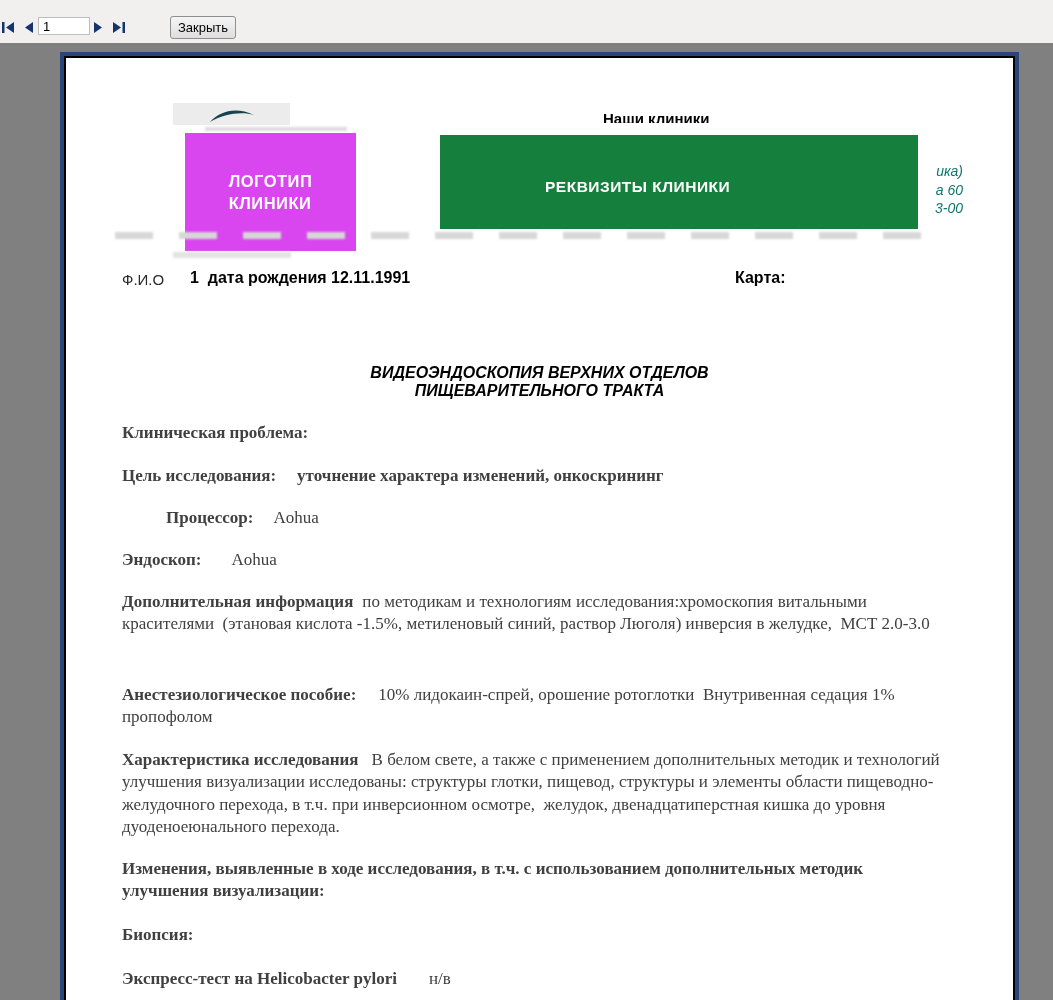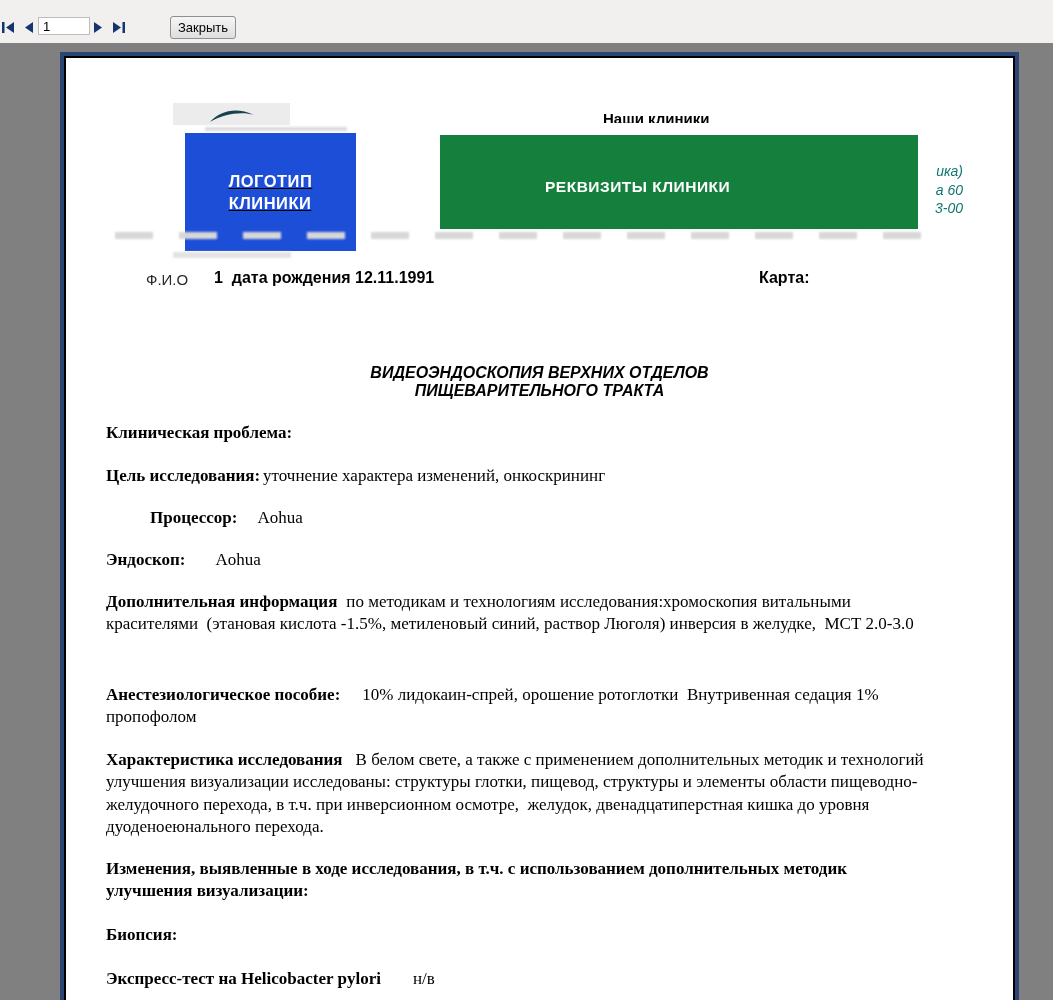--- a/index.html
+++ b/index.html
@@ -27,51 +27,51 @@
         border:2px solid #000;box-shadow:0 0 0 4px #2b4577;}
 
   
   .logo-strip{position:absolute;left:107px;top:45px;width:117px;height:22px;background:#ececec;}
   .logo-strip svg{position:absolute;left:36px;top:4px;}
   .ghost-a{position:absolute;left:139px;top:69px;width:142px;height:4px;background:#dcdcdc;filter:blur(1px);}
   .ghost-b{position:absolute;left:107px;top:194px;width:118px;height:6px;background:#e3e3e3;filter:blur(1px);}
   .ghost-row{position:absolute;left:49px;top:174px;width:806px;height:7px;
              background:repeating-linear-gradient(90deg,#d7d7d7 0 38px,transparent 38px 64px);
              filter:blur(1.3px);}
-  .logo-box{position:absolute;left:119px;top:75px;width:171px;height:118px;background:#1d4ed8;
-            display:flex;align-items:center;justify-content:center;text-decoration:underline;}
+  .logo-box{position:absolute;left:119px;top:75px;width:171px;height:118px;background:#d946ef;
+            display:flex;align-items:center;justify-content:center;}
   .logo-box .inner{color:#fff;font-weight:bold;font-size:16.5px;line-height:22px;
                    letter-spacing:.5px;text-align:left;}
   .req-box{position:absolute;left:374px;top:77px;width:478px;height:94px;background:#15803d;
            display:flex;align-items:center;}
   .req-box .inner{color:#fff;font-weight:bold;font-size:15.5px;letter-spacing:.5px;
                   padding-left:105px;padding-top:10px;}
   .our-clinics{position:absolute;left:537px;top:53px;height:12px;overflow:hidden;
                font-weight:bold;font-size:15px;line-height:15px;color:#000;}
   .addr-frags{position:absolute;left:827px;top:104px;width:70px;text-align:right;
               font-style:italic;font-size:14px;line-height:18.5px;color:#0f766e;}
 
   
-  .patient-row{position:absolute;left:0;top:211px;width:947px;height:22px;margin-left:24px;}
+  .patient-row{position:absolute;left:0;top:211px;width:947px;height:22px;}
   .fio-label{position:absolute;left:56px;top:2px;font-size:15px;color:#2a2a2a;}
   .fio-value{position:absolute;left:124px;top:0;font-size:16px;font-weight:bold;color:#000;white-space:pre;}
   .card-label{position:absolute;left:669px;top:0;font-size:16px;font-weight:bold;color:#000;}
 
   
   .title{position:absolute;left:0;top:306px;width:947px;text-align:center;
          font-weight:bold;font-style:italic;font-size:16px;line-height:17.5px;color:#000;}
 
   
-  .sec{position:absolute;left:40px;width:818px;
+  .sec{position:absolute;left:56px;width:818px;
        font-family:"Liberation Serif",serif;font-size:17px;line-height:22.4px;
-       color:#000000;white-space:pre-wrap;}
+       color:#404040;white-space:pre-wrap;}
   .sec .lbl{font-weight:bold;}
   .s0{top:364px;} .s1{top:407px;} .s2{top:449px;margin-left:44px;} .s3{top:491px;} .s4{top:533px;}
   .s5{top:626px;} .s6{top:691px;} .s7{top:800px;} .s8{top:866px;} .s9{top:910px;}
-  .v1{margin-left:3px;} .v2{margin-left:20px;} .v3{margin-left:30px;} .v4{margin-left:9px;}
+  .v1{margin-left:21px;font-weight:bold;} .v2{margin-left:20px;} .v3{margin-left:30px;} .v4{margin-left:9px;}
   .v5{margin-left:22px;} .v6{margin-left:13px;} .v9{margin-left:32px;}
 </style>
 </head>
 <body>
 
 <div class="toolbar">
   <button class="nav-btn btn-first">
     <svg width="13" height="13" viewBox="0 0 13 13">
       <rect x="0" y="1" width="2.5" height="11" fill="#16356e"></rect>
       <polygon points="12,1 4,6.5 12,12" fill="#16356e"></polygon>

